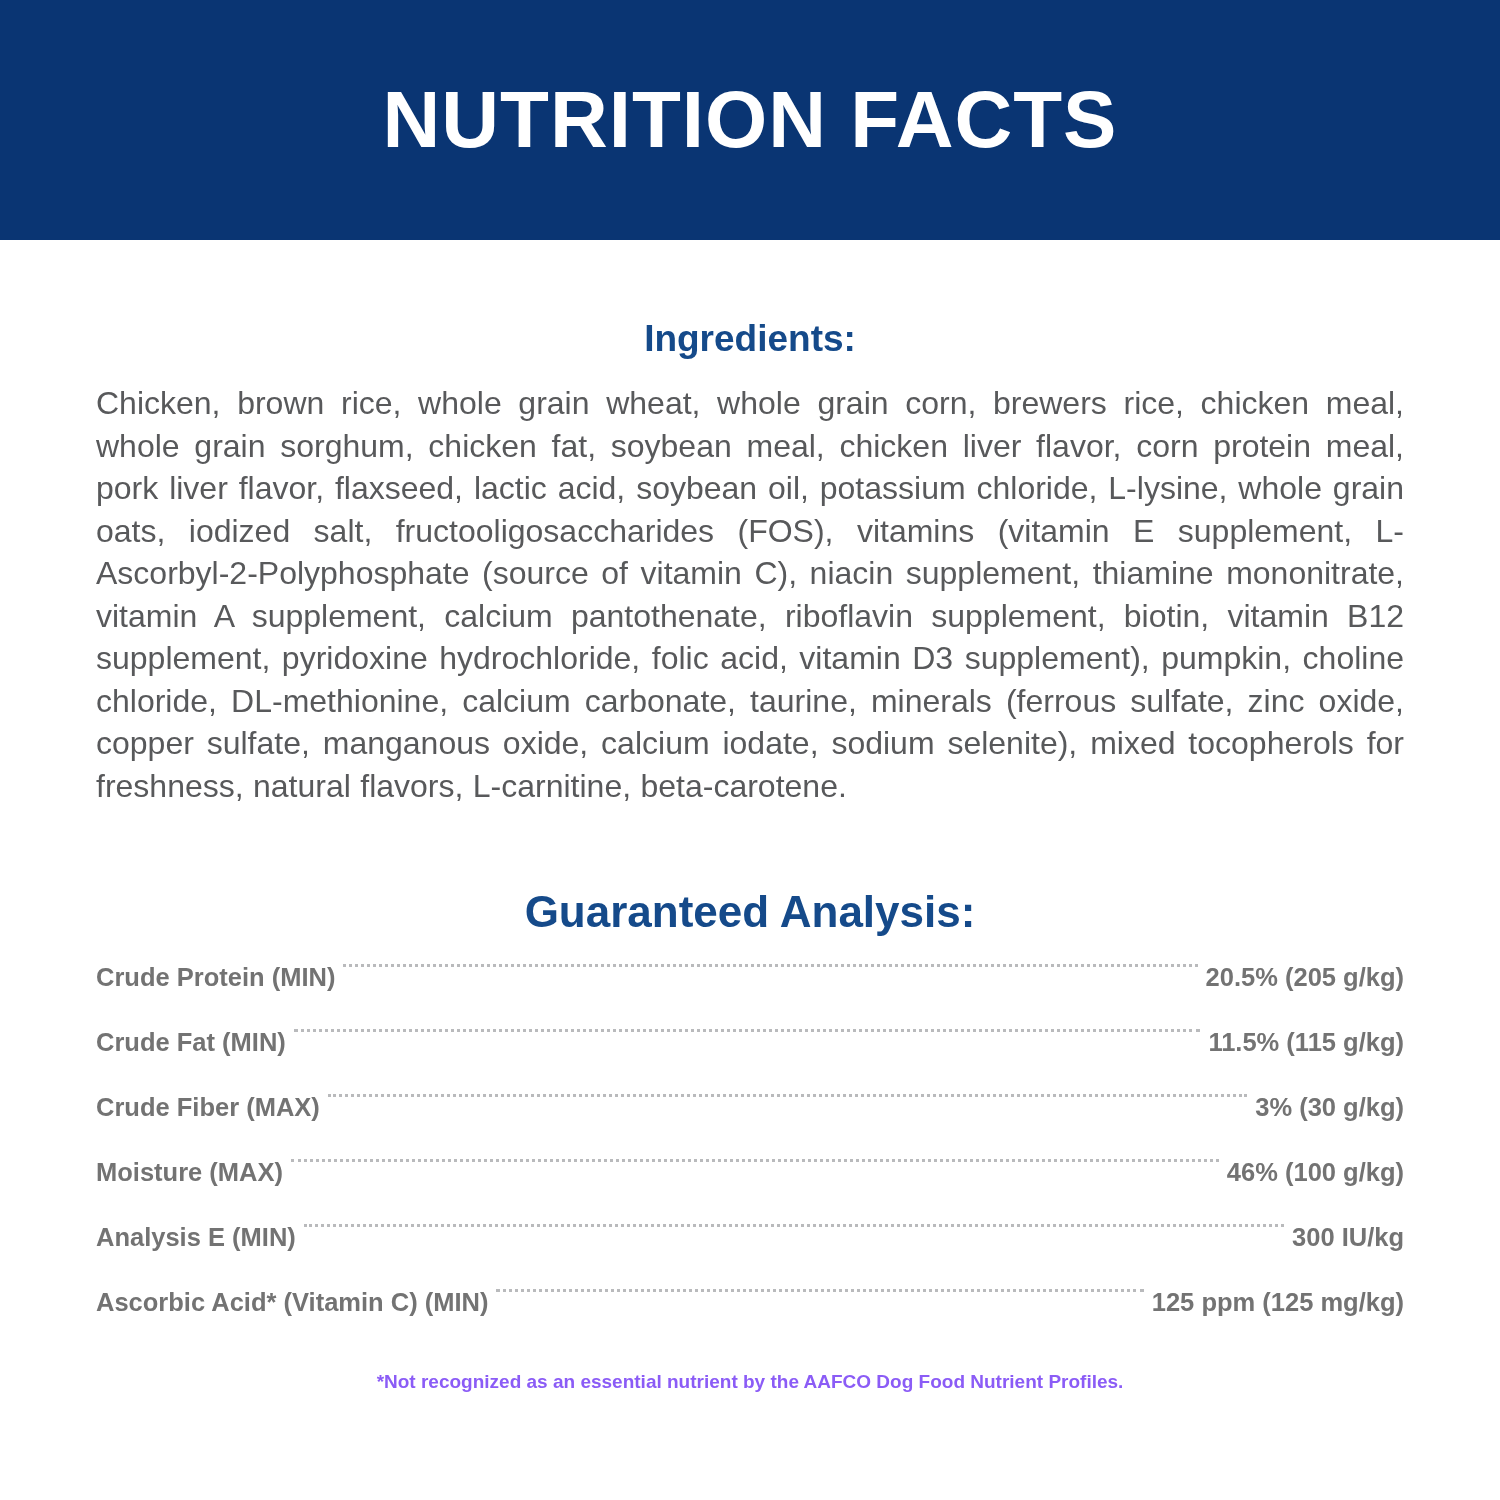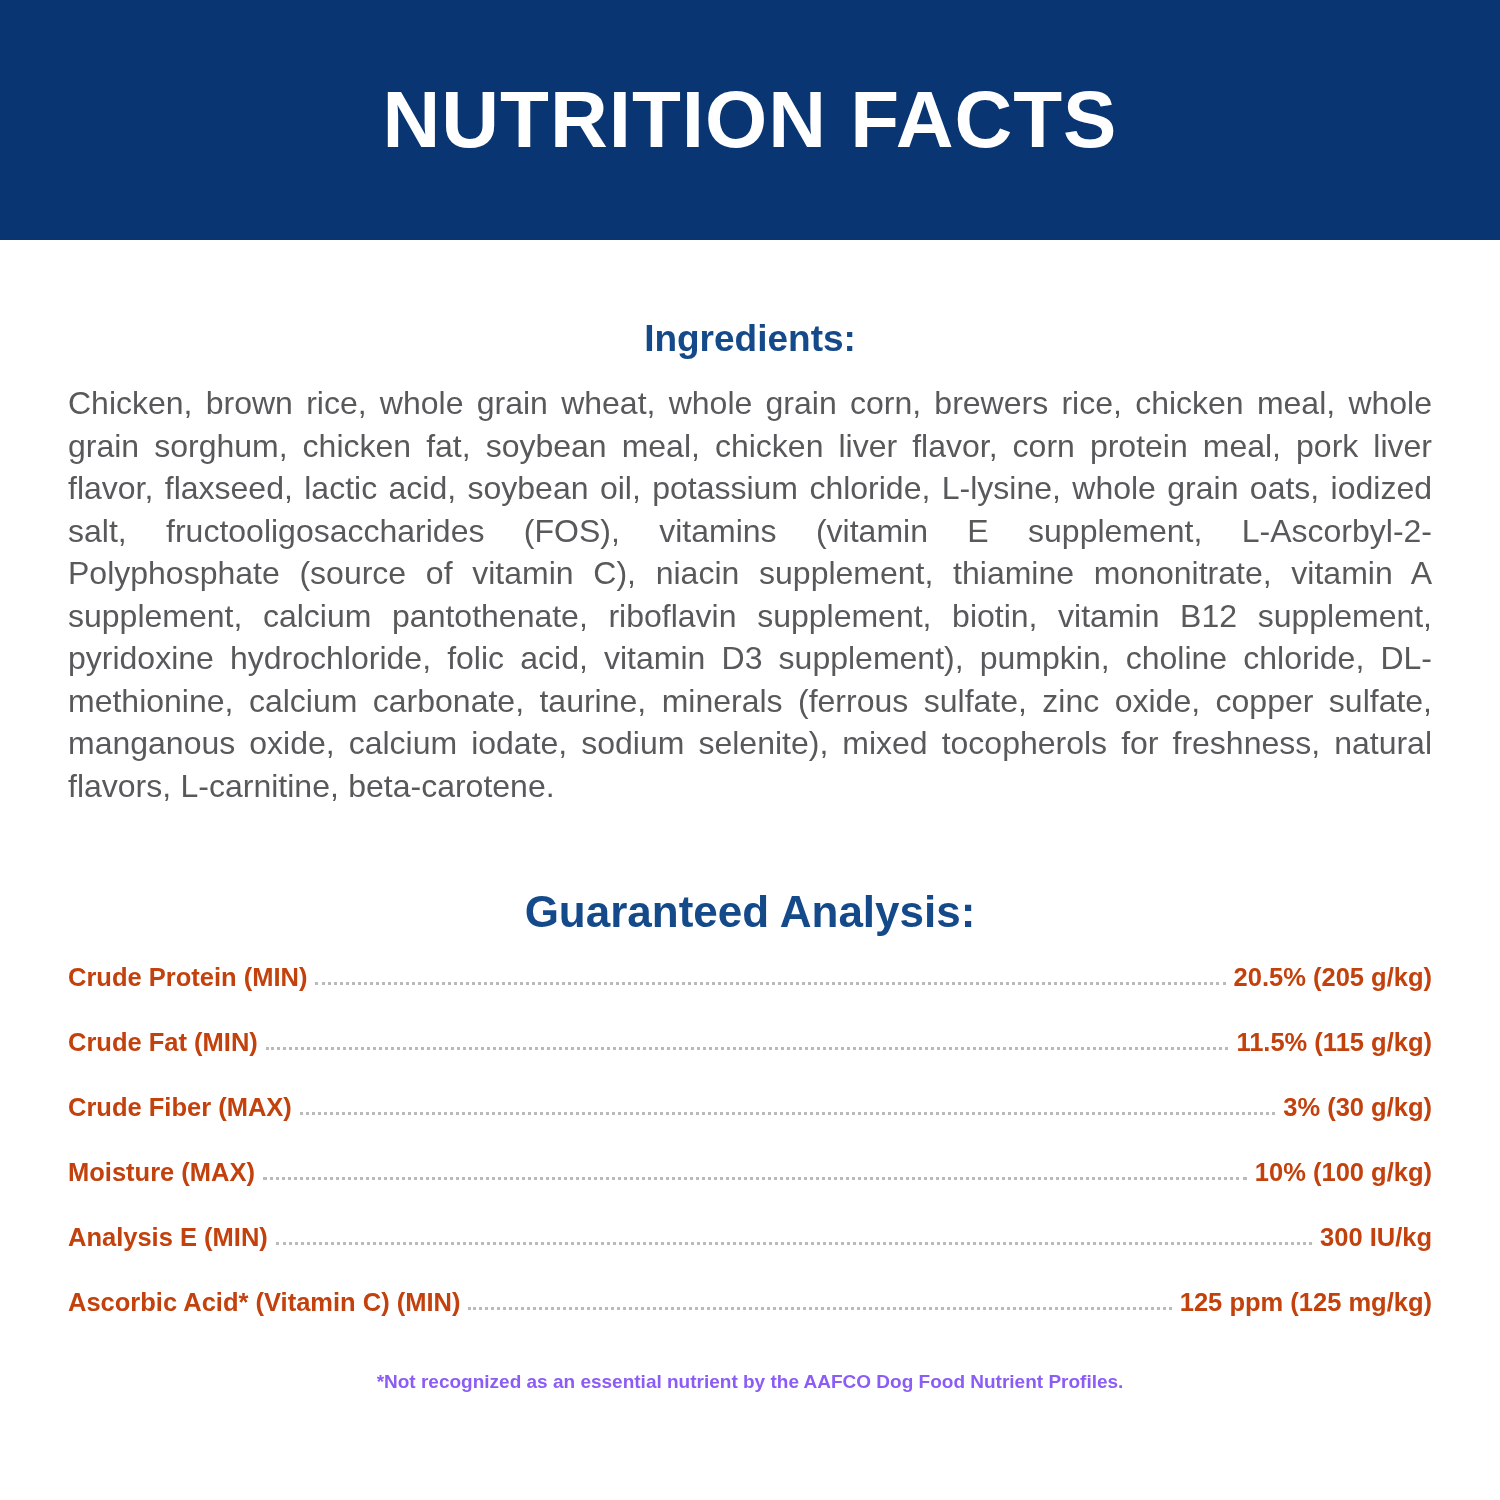--- a/index.html
+++ b/index.html
@@ -29,21 +29,21 @@
   }
   .header-title {
     color: #ffffff;
     font-size: 80px;
     font-weight: bold;
     letter-spacing: 1px;
     line-height: 1;
     text-align: center;
   }
   .content {
-    padding: 0 68px;
+    padding: 0 96px;
     box-sizing: border-box;
   }
   .section-title {
     color: #154a8a;
     font-weight: bold;
     text-align: center;
   }
   .ingredients-title {
     font-size: 37px;
     margin-top: 78px;
@@ -60,24 +60,24 @@
   .ga-title {
     font-size: 44px;
     margin-top: 80px;
     margin-bottom: 18px;
   }
   .ga-list {
     margin-top: 26px;
   }
   .ga-row {
     display: flex;
-    align-items: flex-end;
+    align-items: flex-start;
     font-size: 25.5px;
     font-weight: bold;
-    color: #c2410c;
+    color: #737373;
     margin-bottom: 36px;
     white-space: nowrap;
   }
   .ga-label {
     flex: 0 0 auto;
   }
   .ga-dots {
     flex: 1 1 auto;
     border-bottom: 3px dotted #b9babc;
     margin: 0 8px 7px 8px;
@@ -127,21 +127,21 @@
 
       <div class="ga-row">
         <span class="ga-label">Crude Fiber (MAX)</span>
         <span class="ga-dots"></span>
         <span class="ga-value">3% (30 g/kg)</span>
       </div>
 
       <div class="ga-row">
         <span class="ga-label">Moisture (MAX)</span>
         <span class="ga-dots"></span>
-        <span class="ga-value">10% (100 g/kg)</span>
+        <span class="ga-value">46% (100 g/kg)</span>
       </div>
 
       <div class="ga-row">
         <span class="ga-label">Analysis E (MIN)</span>
         <span class="ga-dots"></span>
         <span class="ga-value">300 IU/kg</span>
       </div>
 
       <div class="ga-row">
         <span class="ga-label">Ascorbic Acid* (Vitamin C) (MIN)</span>

